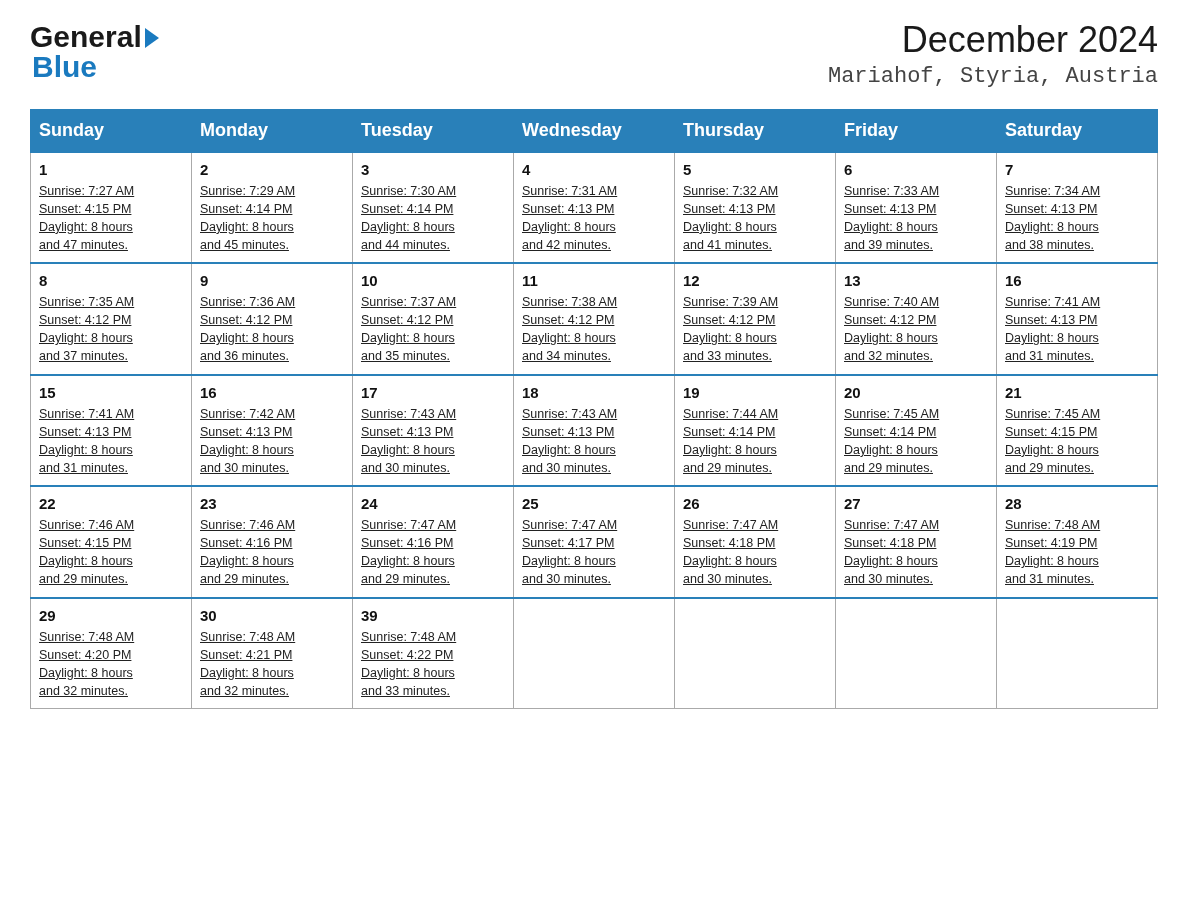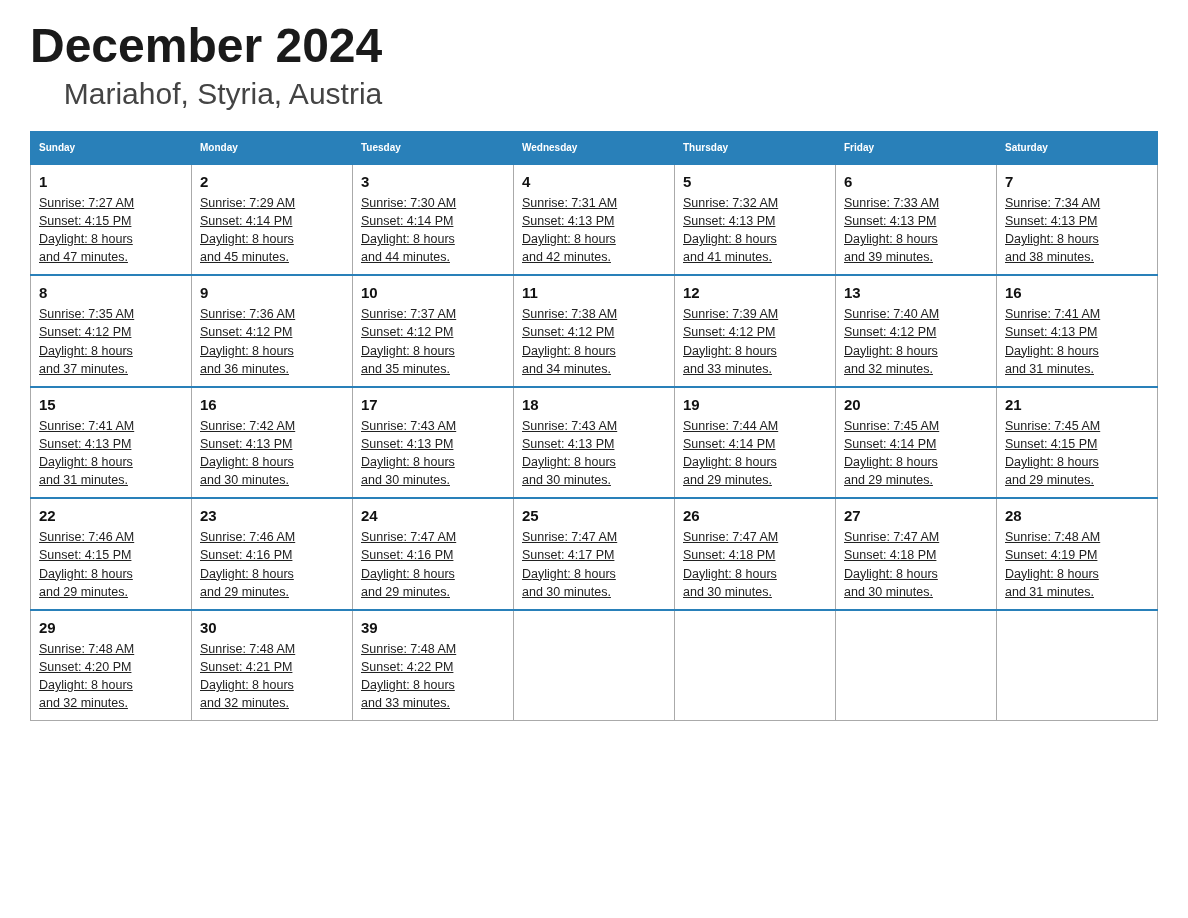--- a/index.html
+++ b/index.html
@@ -13,40 +13,41 @@
     .header-area {
       display: flex;
       justify-content: space-between;
       align-items: flex-start;
       margin-bottom: 20px;
     }
     .title-area {
       text-align: right;
     }
     .month-year {
-      font-size: 48px;
-      font-weight: bold;
+      font-size: 36px;
+      font-weight: normal;
       color: #1a1a1a;
       line-height: 1.1;
     }
     .location {
-      font-size: 30px;
+      font-size: 22px;
       color: #444;
       margin-top: 4px;
+      font-family: Liberation Mono, monospace;
     }
     table {
       width: 100%;
       border-collapse: collapse;
       table-layout: fixed;
     }
     thead tr th {
       background-color: #2980b9;
       color: #ffffff;
       padding: 10px 8px;
-      font-size: 10px;
+      font-size: 18px;
       font-weight: bold;
       text-align: left;
       border: 1px solid #2980b9;
     }
     tbody tr td {
       vertical-align: top;
       padding: 8px 8px;
       border: 1px solid #aaa;
       border-top: 2px solid #2980b9;
       font-size: 13px;
@@ -98,20 +99,27 @@
       font-weight: bold;
       color: #1a7abf;
       margin-top: -4px;
       padding-left: 2px;
     }
   </style>
 </head>
 <body>
 
 <div class="header-area">
+  <div class="logo-wrapper">
+    <div class="logo-line1">
+      <span class="logo-g">General</span>
+      <span class="logo-arrow"></span>
+    </div>
+    <div class="logo-line2">Blue</div>
+  </div>
   <div class="title-area">
     <div class="month-year">December 2024</div>
     <div class="location">Mariahof, Styria, Austria</div>
   </div>
 </div>
 
 <table>
   <thead>
     <tr>
       <th>Sunday</th>

